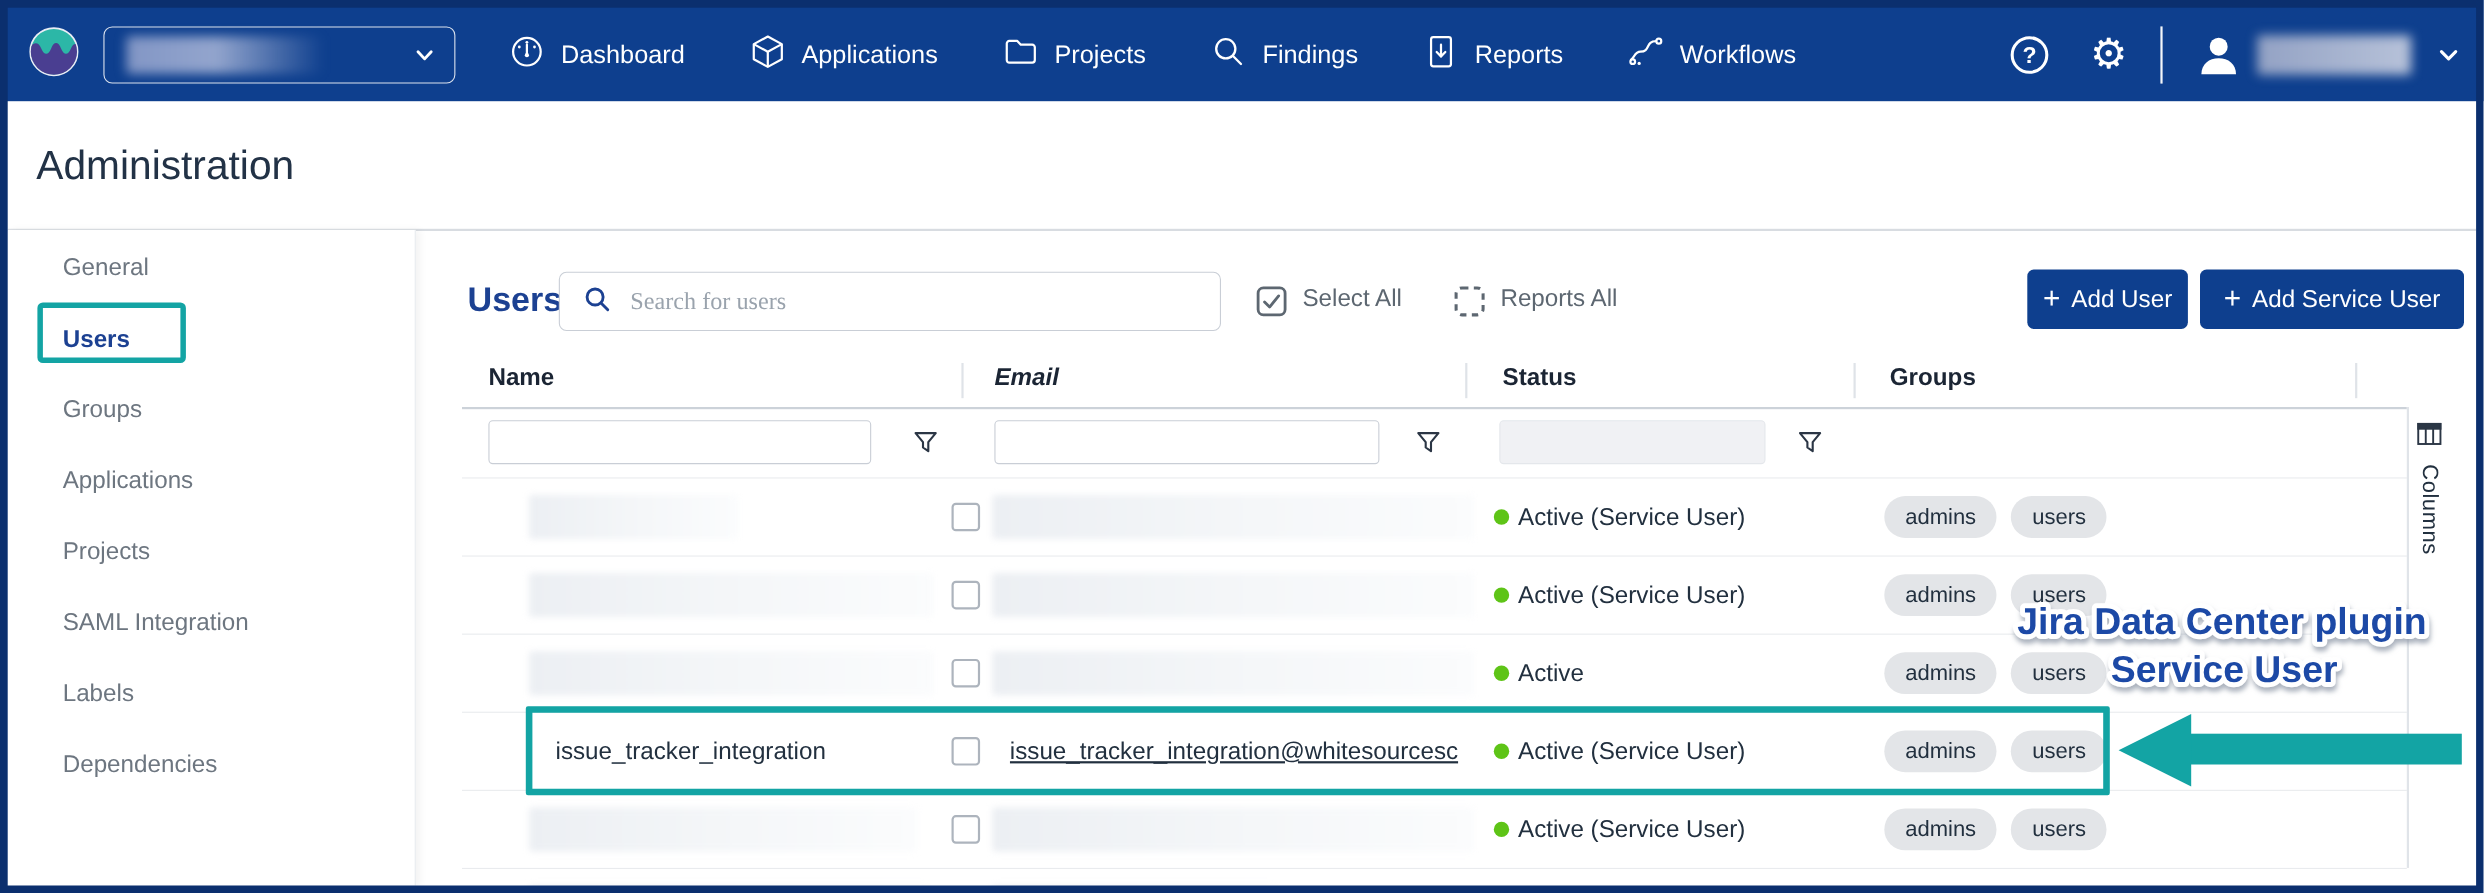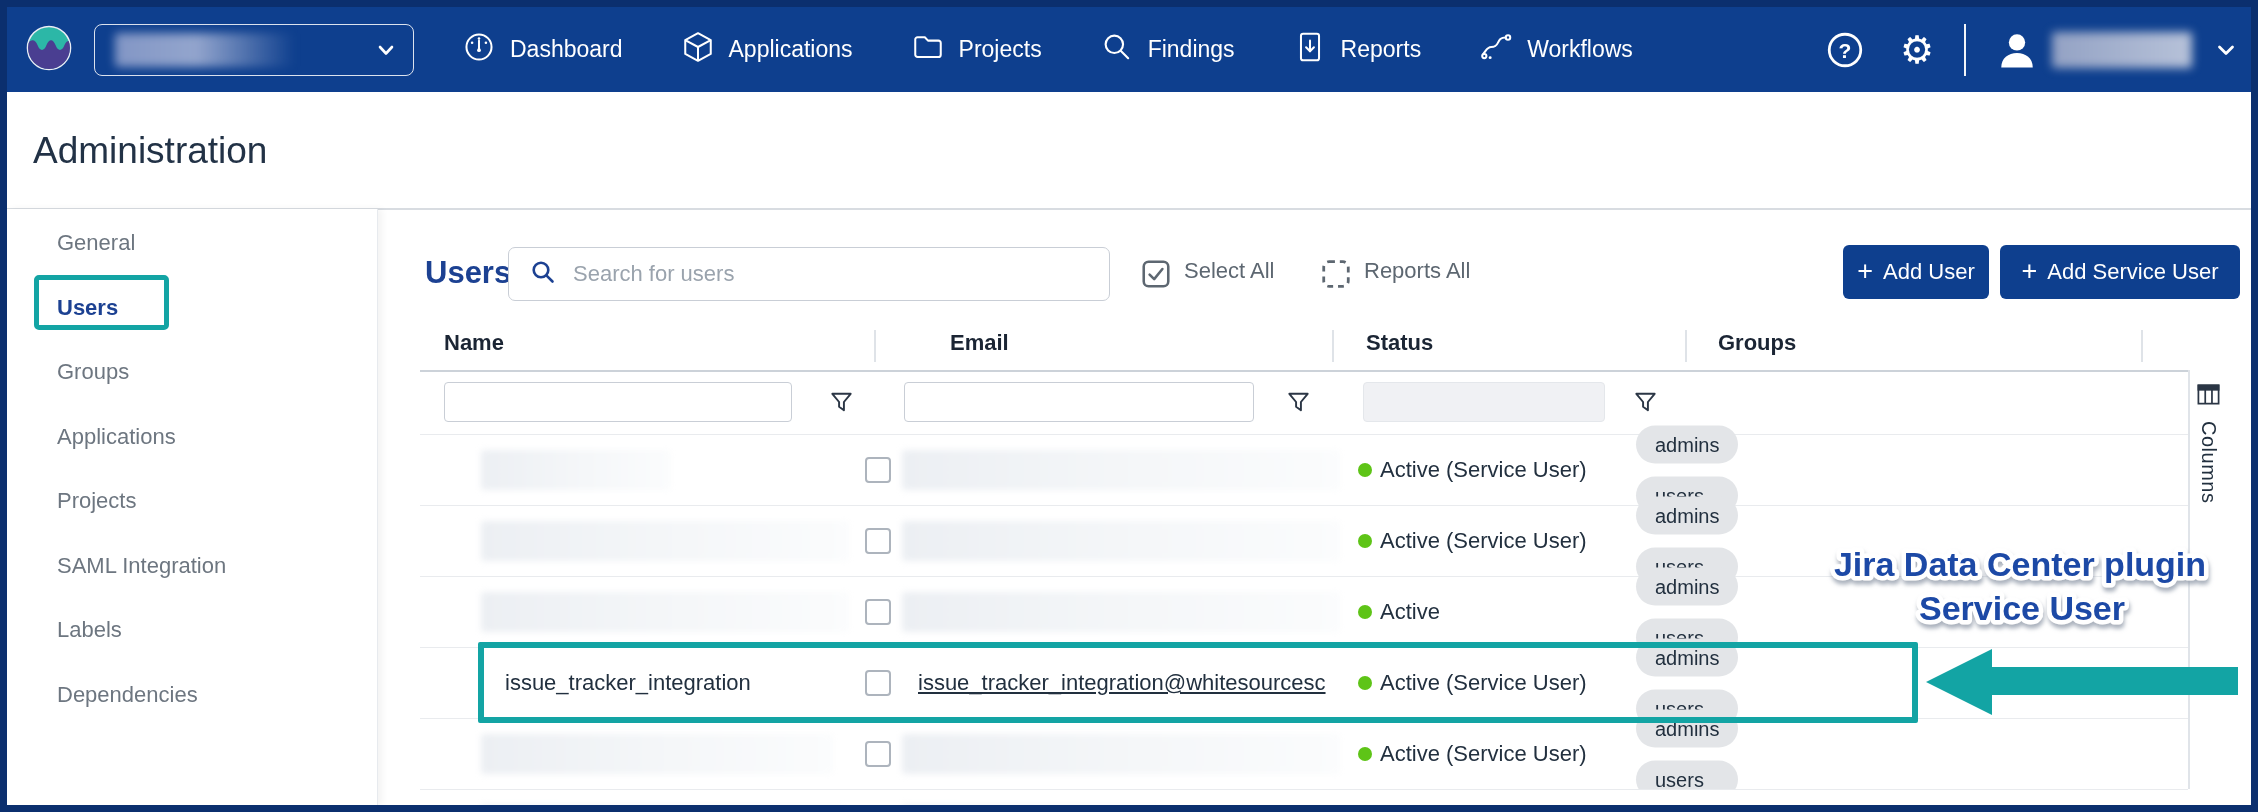--- a/index.html
+++ b/index.html
@@ -34,21 +34,21 @@
                color:#6d7680; cursor:pointer; position:relative; z-index:2; }
   .side-item.active { color:#1c4192; font-weight:bold; }
   .active-box { position:absolute; left:27px; top:66px; width:135px; height:55px;
                 border:5px solid #13a4a4; border-radius:5px; z-index:1; }
 
   
   .users-heading { position:absolute; left:425px; top:255px; font-size:31px; font-weight:bold; color:#1c4192; }
   .search-box { position:absolute; left:508px; top:247px; width:602px; height:54px; background:#fff;
                 border:1.5px solid #c9ced6; border-radius:7px; display:flex; align-items:center; padding:0 16px 0 20px; }
   .search-box input { border:none; outline:none; flex:1; margin-left:16px; font-size:22px; color:#701a75;
-                      font-family:Liberation Sans, sans-serif; background:transparent; }
+                      font-family:Liberation Serif, serif; background:transparent; }
   .search-box input::placeholder { color:#9aa3ad; }
   .sel-ctl { position:absolute; top:258px; display:flex; align-items:flex-start; gap:12px; font-size:22px;
              color:#5d6771; cursor:pointer; }
   .btn { position:absolute; top:245px; height:54px; background:#0e3f8e; color:#fff; border:none; border-radius:6px;
          font-size:22px; font-family:inherit; display:flex; align-items:center; justify-content:center; gap:10px; cursor:pointer; }
   .btn .plus { font-size:27px; font-weight:300; margin-top:-2px; }
 
   
   .th { position:absolute; top:330px; font-size:22px; font-weight:bold; color:#1b2534; }
   .col-sep { position:absolute; top:330px; width:2px; height:32px; background:#dfe3e8; }
@@ -59,21 +59,21 @@
   .funnel { position:absolute; top:389px; cursor:pointer; }
 
   .trow { position:absolute; left:420px; width:1768px; height:71px; border-top:1.5px solid #e9ebee; background:#fff; }
   .cell { position:absolute; top:50%; transform:translateY(-50%); }
   .cbx { left:445px; width:26px; height:26px; border:2.5px solid #adb4bd; border-radius:4px; background:#fff; cursor:pointer; }
   .blur-box { border-radius:3px; filter:blur(3px); height:40px;
               background:linear-gradient(90deg,#eceff3 0%,#f5f7f9 55%,#fbfcfd 100%); }
   .cell-text { font-size:22px; color:#22303f; white-space:nowrap; }
   .status-dot { left:938px; width:14px; height:14px; border-radius:50%; background:#5ec417; }
   .status-text { left:960px; }
-  .chips { left:1216px; display:flex; gap:13px;flex-direction:column; }
+  .chips { left:1293px; display:flex; gap:13px; }
   .chip { height:38px; border-radius:19px; background:#e3e5e8; color:#22303f; font-size:20px;
           display:flex; align-items:center; padding:0 19px; }
 
   
   .strip-border { position:absolute; left:2188px; top:370px; width:1.5px; height:419px; background:#e0e4e9; }
   .columns-tab { position:absolute; left:2196px; top:382px; display:flex; flex-direction:column; align-items:center;
                  gap:10px; cursor:pointer; }
   .columns-label { writing-mode:vertical-rl; font-size:20px; color:#22303f; letter-spacing:.5px; }
 
   
@@ -247,21 +247,21 @@
   <button class="btn" style="left:1843px; width:146px;">
     <span class="plus">+</span>
     <span>Add User</span>
   </button>
   <button class="btn" style="left:2000px; width:240px;">
     <span class="plus">+</span>
     <span>Add Service User</span>
   </button>
 
   <div class="th" style="left:444px;">Name</div>
-  <div class="th" style="left:950px;">Email</div>
+  <div class="th" style="left:904px;font-style:italic;">Email</div>
   <div class="th" style="left:1366px;">Status</div>
   <div class="th" style="left:1718px;">Groups</div>
   <div class="col-sep" style="left:874px;"></div>
   <div class="col-sep" style="left:1332px;"></div>
   <div class="col-sep" style="left:1685px;"></div>
   <div class="col-sep" style="left:2141px;"></div>
   <div class="head-line"></div>
 
   <input class="filter-input" style="left: 444px; width: 348px;">
   <span class="funnel" style="left:828px;">

